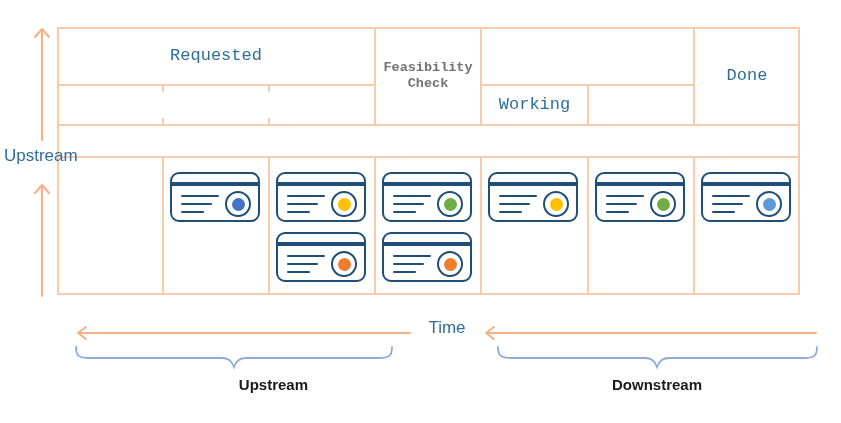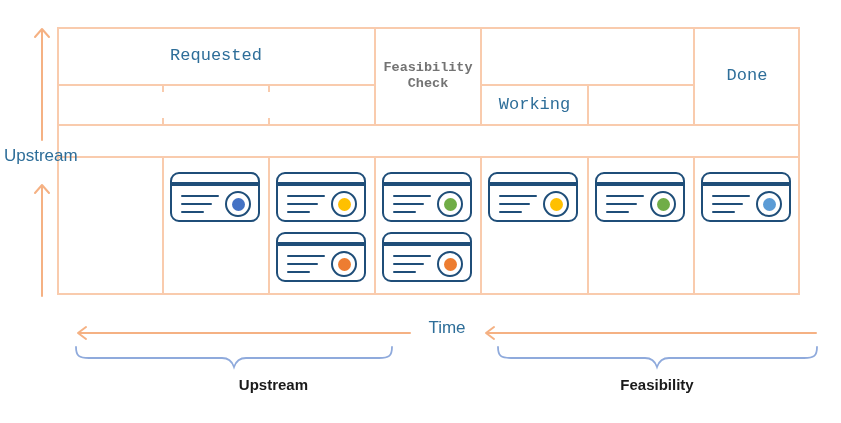--- a/index.html
+++ b/index.html
@@ -186,15 +186,15 @@
     </g>
   </svg>
 
   <svg class="deco" style="left:75px;top:346px;" width="318" height="28">
     <path d="M1,1 C1,10 4,12 14,12 L147,12 Q156,12 159,21 Q162,12 171,12 L304,12 C314,12 317,10 317,1" stroke="#8FAADC" stroke-width="1.8" fill="none" stroke-linecap="round"></path>
   </svg>
   <svg class="deco" style="left:497px;top:346px;" width="321" height="28">
     <path d="M1,1 C1,10 4,12 14,12 L148,12 Q157,12 160,21 Q163,12 172,12 L307,12 C317,12 320,10 320,1" stroke="#8FAADC" stroke-width="1.8" fill="none" stroke-linecap="round"></path>
   </svg>
   <div id="upstream-label" class="annotation">Upstream</div>
-  <div id="downstream-label" class="annotation">Feasibility</div>
+  <div id="downstream-label" class="annotation">Downstream</div>
 
 </div>
 
 </body></html>

